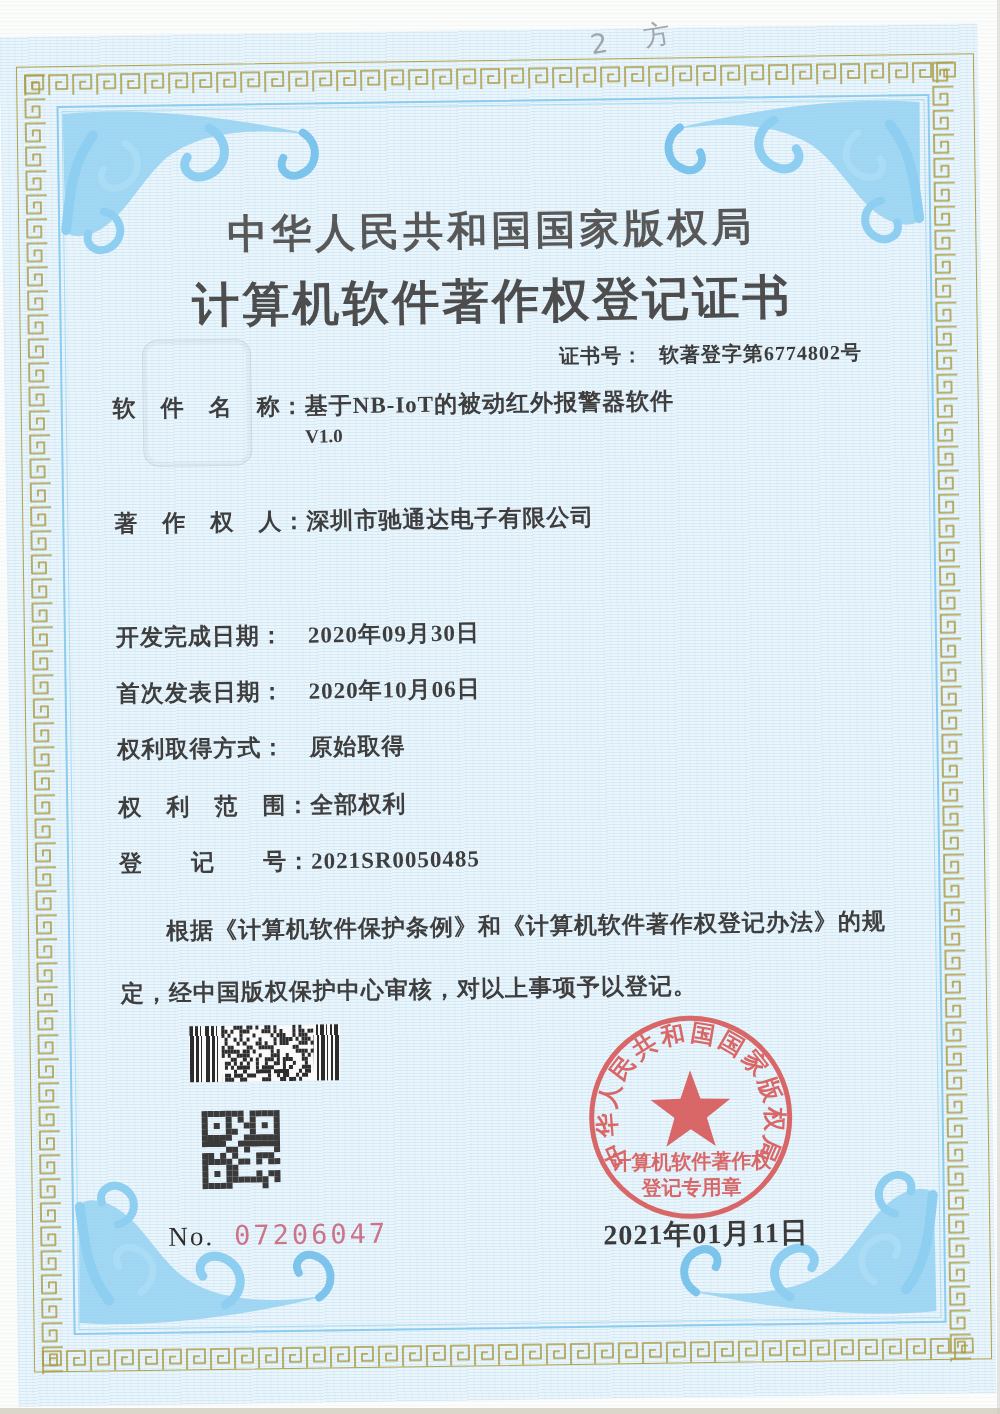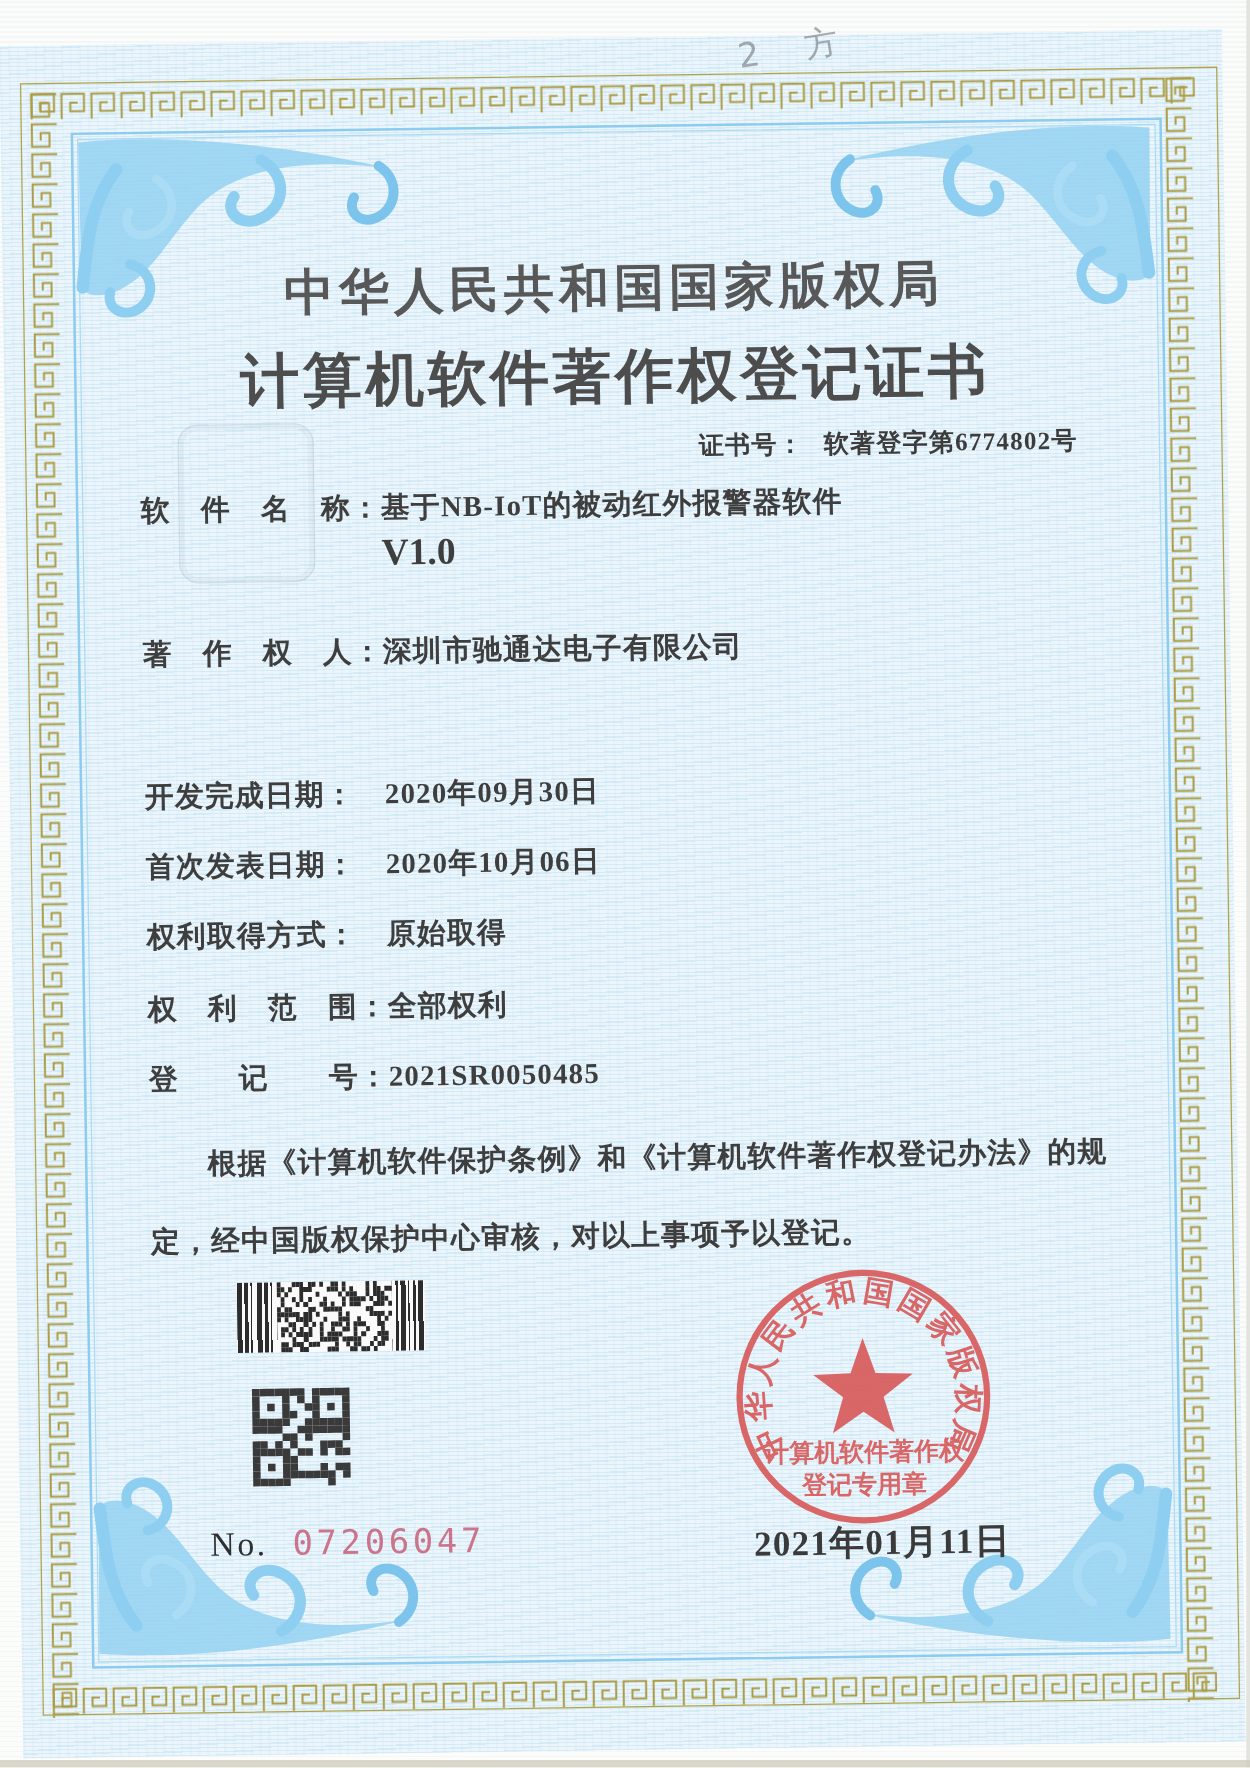--- a/index.html
+++ b/index.html
@@ -66,21 +66,21 @@
     font-size:47px;font-weight:bold;color:#4d4d4d;letter-spacing:3px;
   }
   .certno{
     position:absolute;right:120px;top:314px;
     font-size:20px;font-weight:bold;color:#3c3c3c;letter-spacing:1px;
   }
   .certno .gap{display:inline-block;width:16px;}
   .frow{position:absolute;left:108px;font-size:23px;font-weight:bold;color:#3e3e3e;white-space:nowrap;}
   .frow .lbl{display:inline-block;min-width:192px;letter-spacing:1px;}
   .frow .val{letter-spacing:1px;}
-  .val2{position:absolute;left:300px;font-size:30px;font-weight:bold;color:#3e3e3e;}
+  .val2{position:absolute;left:300px;font-size:19px;font-weight:bold;color:#3e3e3e;}
   .statement{
     position:absolute;left:108px;top:866px;width:766px;
     font-size:23px;font-weight:bold;color:#3e3e3e;
     line-height:62px;text-indent:2em;text-align:justify;letter-spacing:1px;
   }
   
   .barcode{position:absolute;left:176px;top:992px;width:150px;height:56px;background:#fafafa;display:flex;}
   .bc-left{width:32px;height:100%;
     background:repeating-linear-gradient(90deg,#2c2c2c 0 4px,#fafafa 4px 6px,#2c2c2c 6px 9px,#fafafa 9px 11px,#2c2c2c 11px 12px,#fafafa 12px 16px);}
   .bc-right{width:26px;height:100%;

